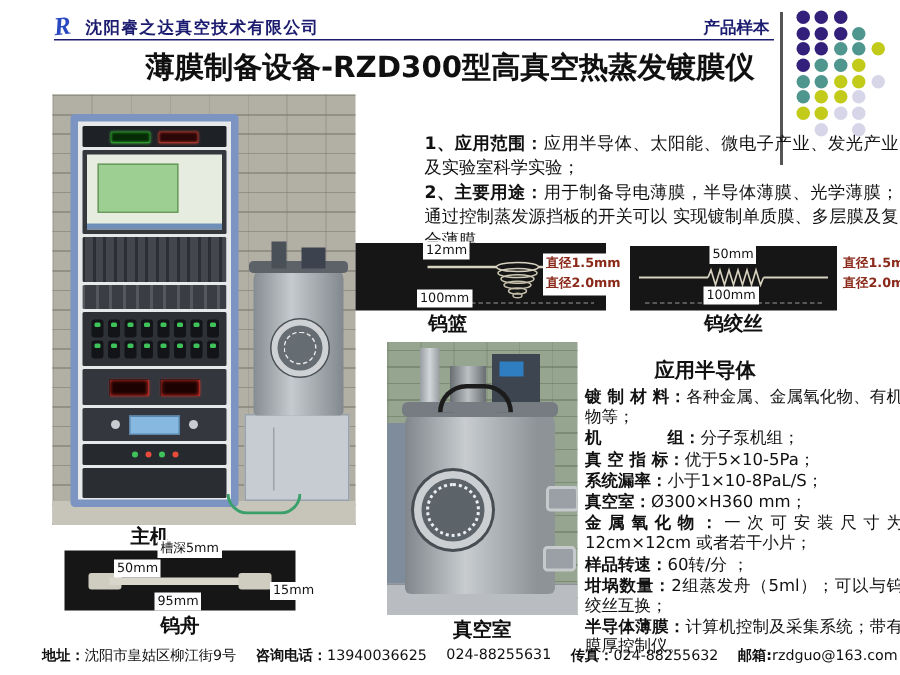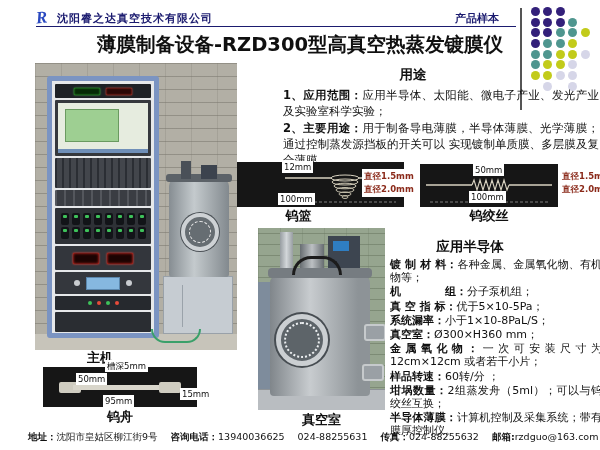--- a/index.html
+++ b/index.html
@@ -4,21 +4,21 @@
 <style>
   html,body{margin:0;padding:0;background:#888;}
   #page{position:relative;width:600px;height:450px;background:#ffffff;overflow:hidden;
         font-family:"DejaVu Sans","Liberation Sans",sans-serif;color:#111;}
   .abs{position:absolute;}
 
   
   .logo{left:36px;top:8px;font-family:"Liberation Serif",serif;font-style:italic;font-weight:bold;
         font-size:17px;color:#2a49c0;transform:rotate(-6deg);}
   .company{left:57px;top:11px;font-size:11px;font-weight:bold;color:#1b1b6f;letter-spacing:1px;}
-  .tag{left:455px;top:11px;width:58px;text-align:left;font-size:11px;font-weight:bold;color:#1b1b6f;}
+  .tag{left:455px;top:11px;width:58px;text-align:right;font-size:11px;font-weight:bold;color:#1b1b6f;}
   .hrule{left:36px;top:26px;width:480px;height:1px;background:#1b1b6f;}
   .vline{left:520px;top:8px;width:2px;height:102px;background:#555;}
   #dot-grid{left:531px;top:7px;}
   .dot-row{height:10.7px;white-space:nowrap;}
   .dot{display:inline-block;width:9px;height:9px;border-radius:50%;margin-right:3.4px;vertical-align:top;}
 
   .title{left:0;top:31px;width:600px;text-align:center;font-size:19.5px;font-weight:bold;color:#101010;}
 
   
   .usage-head{left:283px;top:66px;width:260px;text-align:center;font-size:13.5px;font-weight:bold;}
@@ -134,21 +134,20 @@
       <div class="dot-row"><span class="dot" style="background: rgb(51, 32, 122);"></span><span class="dot" style="background: rgb(51, 32, 122);"></span><span class="dot" style="background: rgb(79, 150, 143);"></span><span class="dot" style="background: rgb(79, 150, 143);"></span><span class="dot" style="background: rgb(194, 203, 26);"></span></div>
       <div class="dot-row"><span class="dot" style="background: rgb(51, 32, 122);"></span><span class="dot" style="background: rgb(79, 150, 143);"></span><span class="dot" style="background: rgb(79, 150, 143);"></span><span class="dot" style="background: rgb(194, 203, 26);"></span></div>
       <div class="dot-row"><span class="dot" style="background: rgb(79, 150, 143);"></span><span class="dot" style="background: rgb(79, 150, 143);"></span><span class="dot" style="background: rgb(194, 203, 26);"></span><span class="dot" style="background: rgb(194, 203, 26);"></span><span class="dot" style="background: rgb(214, 214, 232);"></span></div>
       <div class="dot-row"><span class="dot" style="background: rgb(79, 150, 143);"></span><span class="dot" style="background: rgb(194, 203, 26);"></span><span class="dot" style="background: rgb(194, 203, 26);"></span><span class="dot" style="background: rgb(214, 214, 232);"></span></div>
       <div class="dot-row"><span class="dot" style="background: rgb(194, 203, 26);"></span><span class="dot" style="background: rgb(194, 203, 26);"></span><span class="dot" style="background: rgb(214, 214, 232);"></span><span class="dot" style="background: rgb(214, 214, 232);"></span></div>
       <div class="dot-row"><span class="dot" style="visibility: hidden;"></span><span class="dot" style="background: rgb(214, 214, 232);"></span><span class="dot" style="visibility: hidden;"></span><span class="dot" style="background: rgb(214, 214, 232);"></span></div>
     </div>
 
   <div class="abs title">薄膜制备设备-RZD300型高真空热蒸发镀膜仪</div>
 
-  <div class="abs usage-head">用途</div>
   <div class="abs usage-body">
     <div class="usage-item"><span class="b">1、应用范围：</span><span>应用半导体、太阳能、微电子产业、发光产业及实验室科学实验；</span></div>
     <div class="usage-item"><span class="b">2、主要用途：</span><span>用于制备导电薄膜，半导体薄膜、光学薄膜；通过控制蒸发源挡板的开关可以 实现镀制单质膜、多层膜及复合薄膜。</span></div>
   </div>
 
   <div class="abs photo-main">
     <div class="abs floor"></div>
     <div class="abs rack">
       <div class="r-top">
           <span class="seg"></span>

